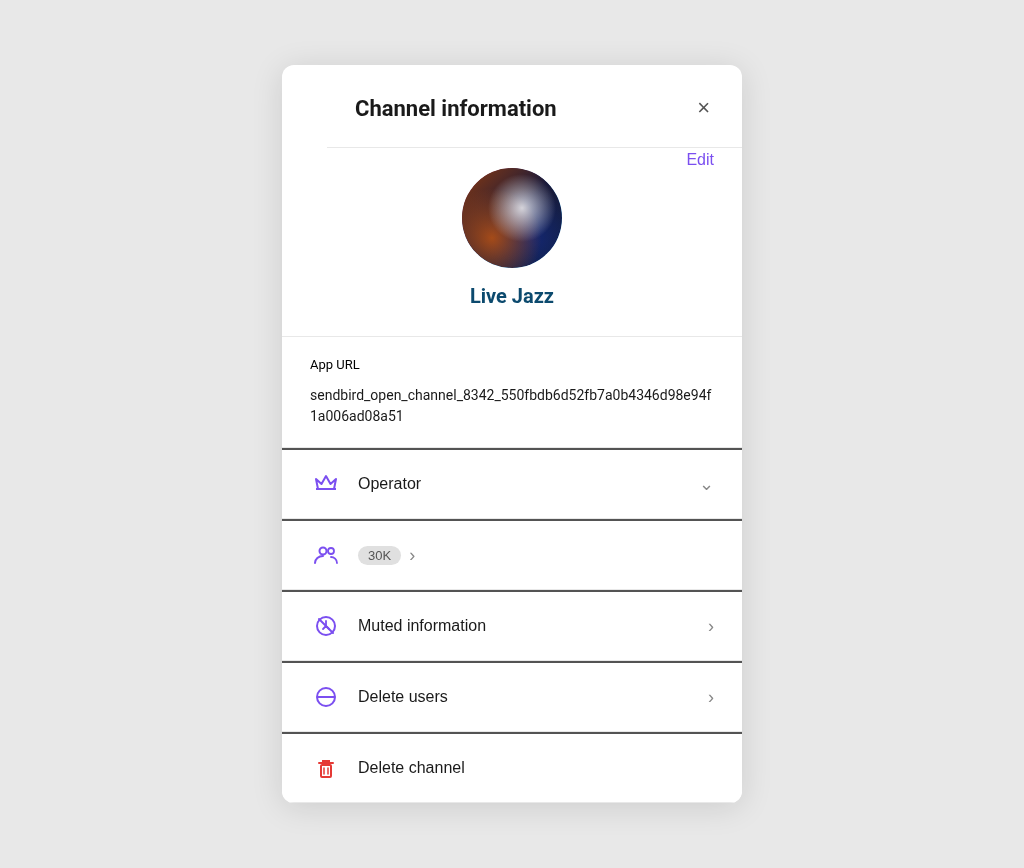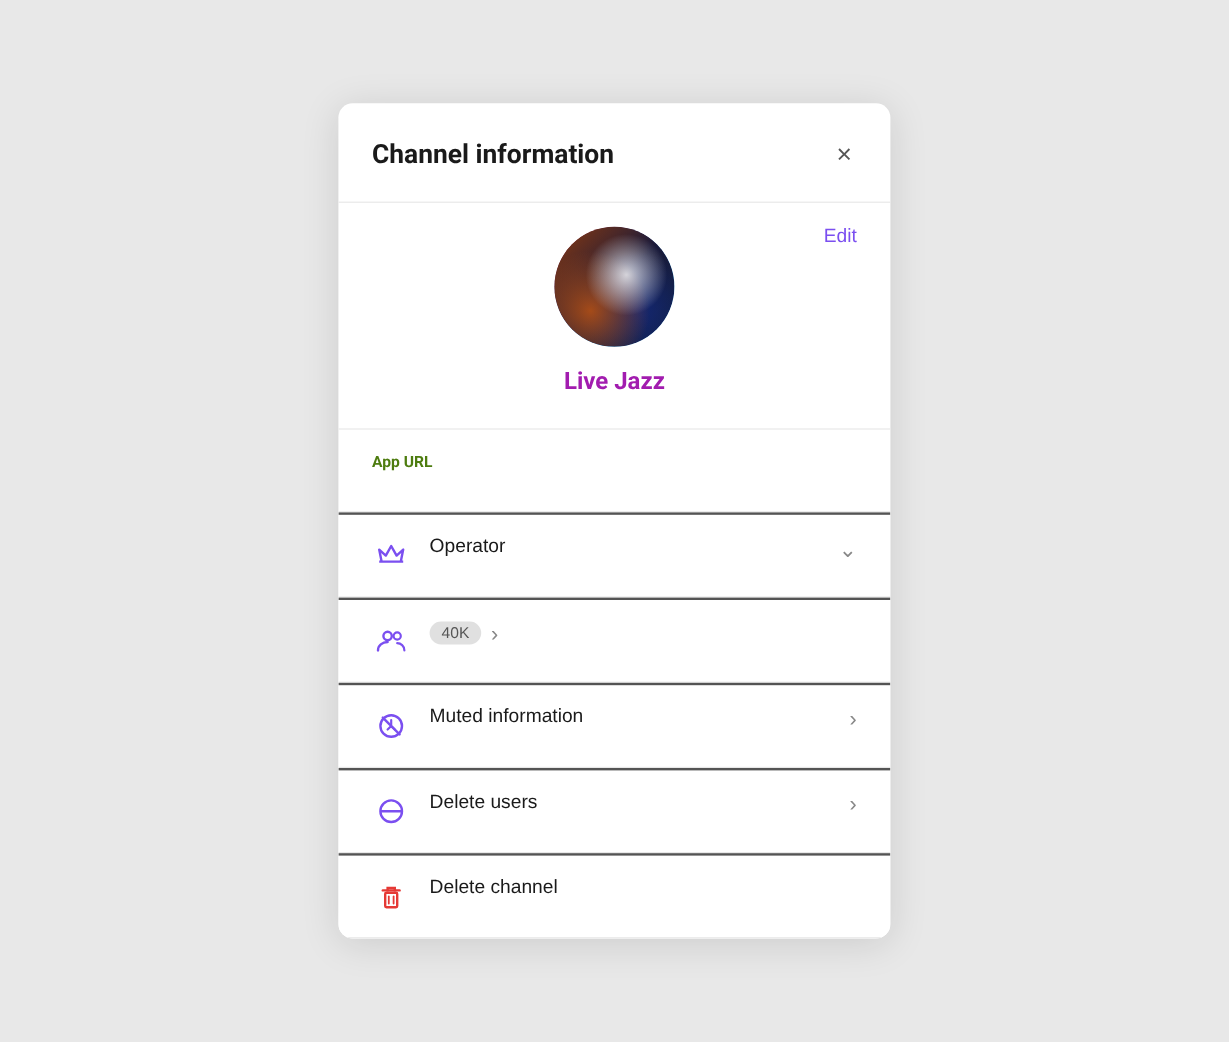--- a/index.html
+++ b/index.html
@@ -18,20 +18,21 @@
       width: 460px;
       box-shadow: 0 4px 32px rgba(0,0,0,0.12);
       overflow: hidden;
     }
     .modal-header {
       display: flex;
       align-items: center;
       justify-content: space-between;
       padding: 28px 28px 24px 28px;
       border-bottom: 1px solid #e8e8e8;
+      margin-left: 45px;
     }
     .modal-title {
       font-size: 22px;
       font-weight: 700;
       color: #1a1a1a;
     }
     .close-btn {
       background: none;
       border: none;
       cursor: pointer;
@@ -41,21 +42,21 @@
       padding: 4px;
     }
     .channel-info-section {
       padding: 20px 28px 28px 28px;
       border-bottom: 1px solid #e8e8e8;
       text-align: center;
       position: relative;
     }
     .edit-btn {
       position: absolute;
-      top: 20px;
+      top: 3px;
       right: 28px;
       background: none;
       border: none;
       cursor: pointer;
       color: #7b4ff0;
       font-size: 16px;
       font-weight: 500;
     }
     .channel-avatar {
       width: 100px;
@@ -75,41 +76,41 @@
       border-radius: 50%;
       background: 
         radial-gradient(ellipse at 60% 40%, rgba(255,255,255,0.8) 0%, transparent 40%),
         radial-gradient(ellipse at 30% 70%, rgba(180,80,20,0.9) 0%, transparent 50%),
         radial-gradient(ellipse at 70% 70%, rgba(20,40,120,0.9) 0%, transparent 50%),
         linear-gradient(135deg, #8b3a10 0%, #1a1a3a 50%, #0d2040 100%);
     }
     .channel-name {
       font-size: 20px;
       font-weight: 700;
-      color: #a21caf;
+      color: #0c4a6e;
     }
     .url-section {
       padding: 20px 28px;
       border-bottom: 1px solid #e8e8e8;
     }
     .url-label {
       font-size: 13px;
-      color: #4d7c0f;
+      color: #000000;
       margin-bottom: 13px;
-      font-weight: 700;
+      font-weight: 400;
     }
     .url-value {
       font-size: 14px;
       color: #1a1a1a;
       word-break: break-all;
       line-height: 1.5;
     }
     .menu-item {
       display: flex;
-      align-items: flex-start;
+      align-items: center;
       padding: 18px 28px;
       border-bottom: 1px solid #e8e8e8;
       cursor: pointer;
       background: #fff;
       width: 100%;
       border-left: none;
       border-right: none;
       text-align: left;
     }
     .menu-icon {
@@ -161,20 +162,21 @@
   <div class="channel-info-section">
     <button class="edit-btn">Edit</button>
     <div class="channel-avatar">
       <div class="channel-avatar-inner"></div>
     </div>
     <div class="channel-name">Live Jazz</div>
   </div>
 
   <div class="url-section">
     <div class="url-label">App URL</div>
+    <div class="url-value">sendbird_open_channel_8342_550fbdb6d52fb7a0b4346d98e94f1a006ad08a51</div>
   </div>
 
   <button class="menu-item">
     <span class="menu-icon">
       <svg class="icon" viewBox="0 0 26 26" fill="none" xmlns="http://www.w3.org/2000/svg">
         <path d="M3 18h20M5 18L3 8l5.5 5 4.5-8 4.5 8L23 8l-2 10H5z" stroke="#7b4ff0" stroke-width="2" stroke-linejoin="round" fill="none"></path>
       </svg>
     </span>
     <span class="menu-label">Operator</span>
     <span class="chevron-down">⌄</span>
@@ -182,21 +184,21 @@
 
   <button class="menu-item">
     <span class="menu-icon">
       <svg class="icon" viewBox="0 0 26 26" fill="none" xmlns="http://www.w3.org/2000/svg">
         <circle cx="10" cy="9" r="3.5" stroke="#7b4ff0" stroke-width="2"></circle>
         <path d="M2 21c0-4 3.6-7 8-7" stroke="#7b4ff0" stroke-width="2" stroke-linecap="round"></path>
         <circle cx="18" cy="9" r="3" stroke="#7b4ff0" stroke-width="1.8"></circle>
         <path d="M18 15c3 0 6 2.2 6 6" stroke="#7b4ff0" stroke-width="1.8" stroke-linecap="round"></path>
       </svg>
     </span>
-    <span class="menu-badge">40K</span>
+    <span class="menu-badge">30K</span>
     <span class="menu-chevron">›</span>
   </button>
 
   <button class="menu-item">
     <span class="menu-icon">
       <svg class="icon" viewBox="0 0 26 26" fill="none" xmlns="http://www.w3.org/2000/svg">
         <circle cx="13" cy="13" r="9" stroke="#7b4ff0" stroke-width="2"></circle>
         <line x1="6" y1="6" x2="20" y2="20" stroke="#7b4ff0" stroke-width="2" stroke-linecap="round"></line>
         <path d="M13 8v5m0 0l-3 3m3-3l3 3" stroke="#7b4ff0" stroke-width="1.8" stroke-linecap="round" stroke-linejoin="round"></path>
       </svg>

